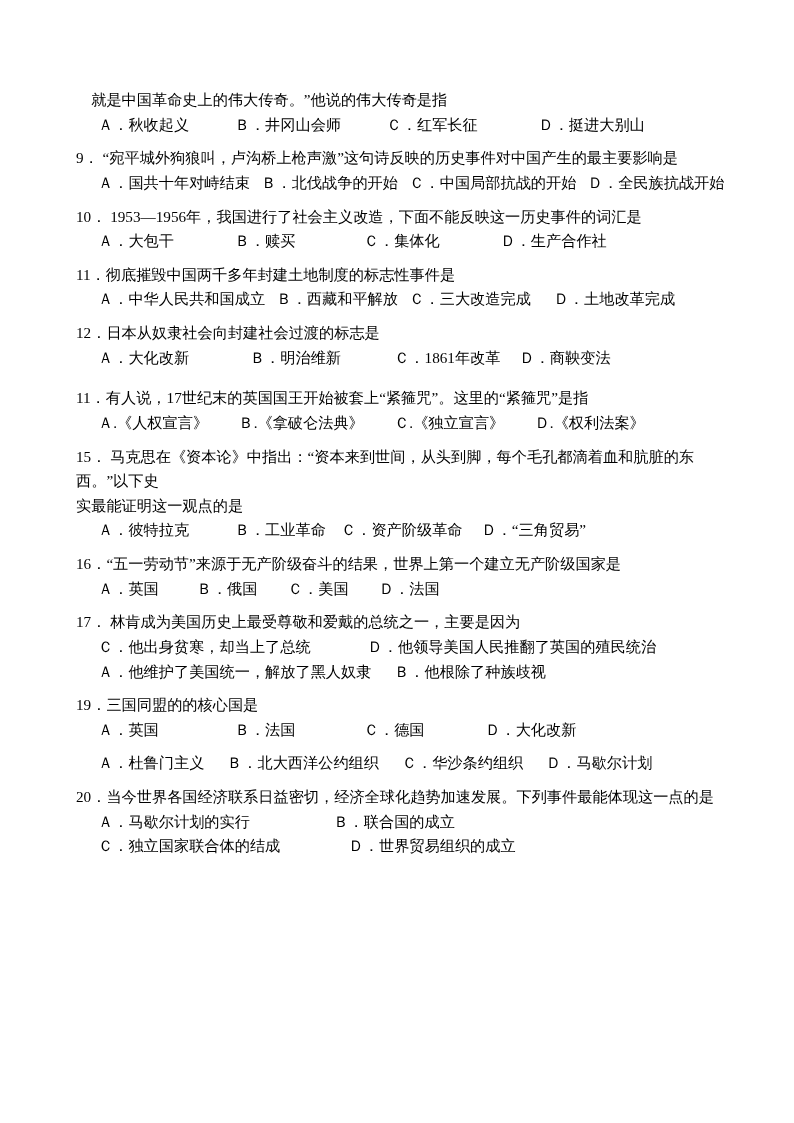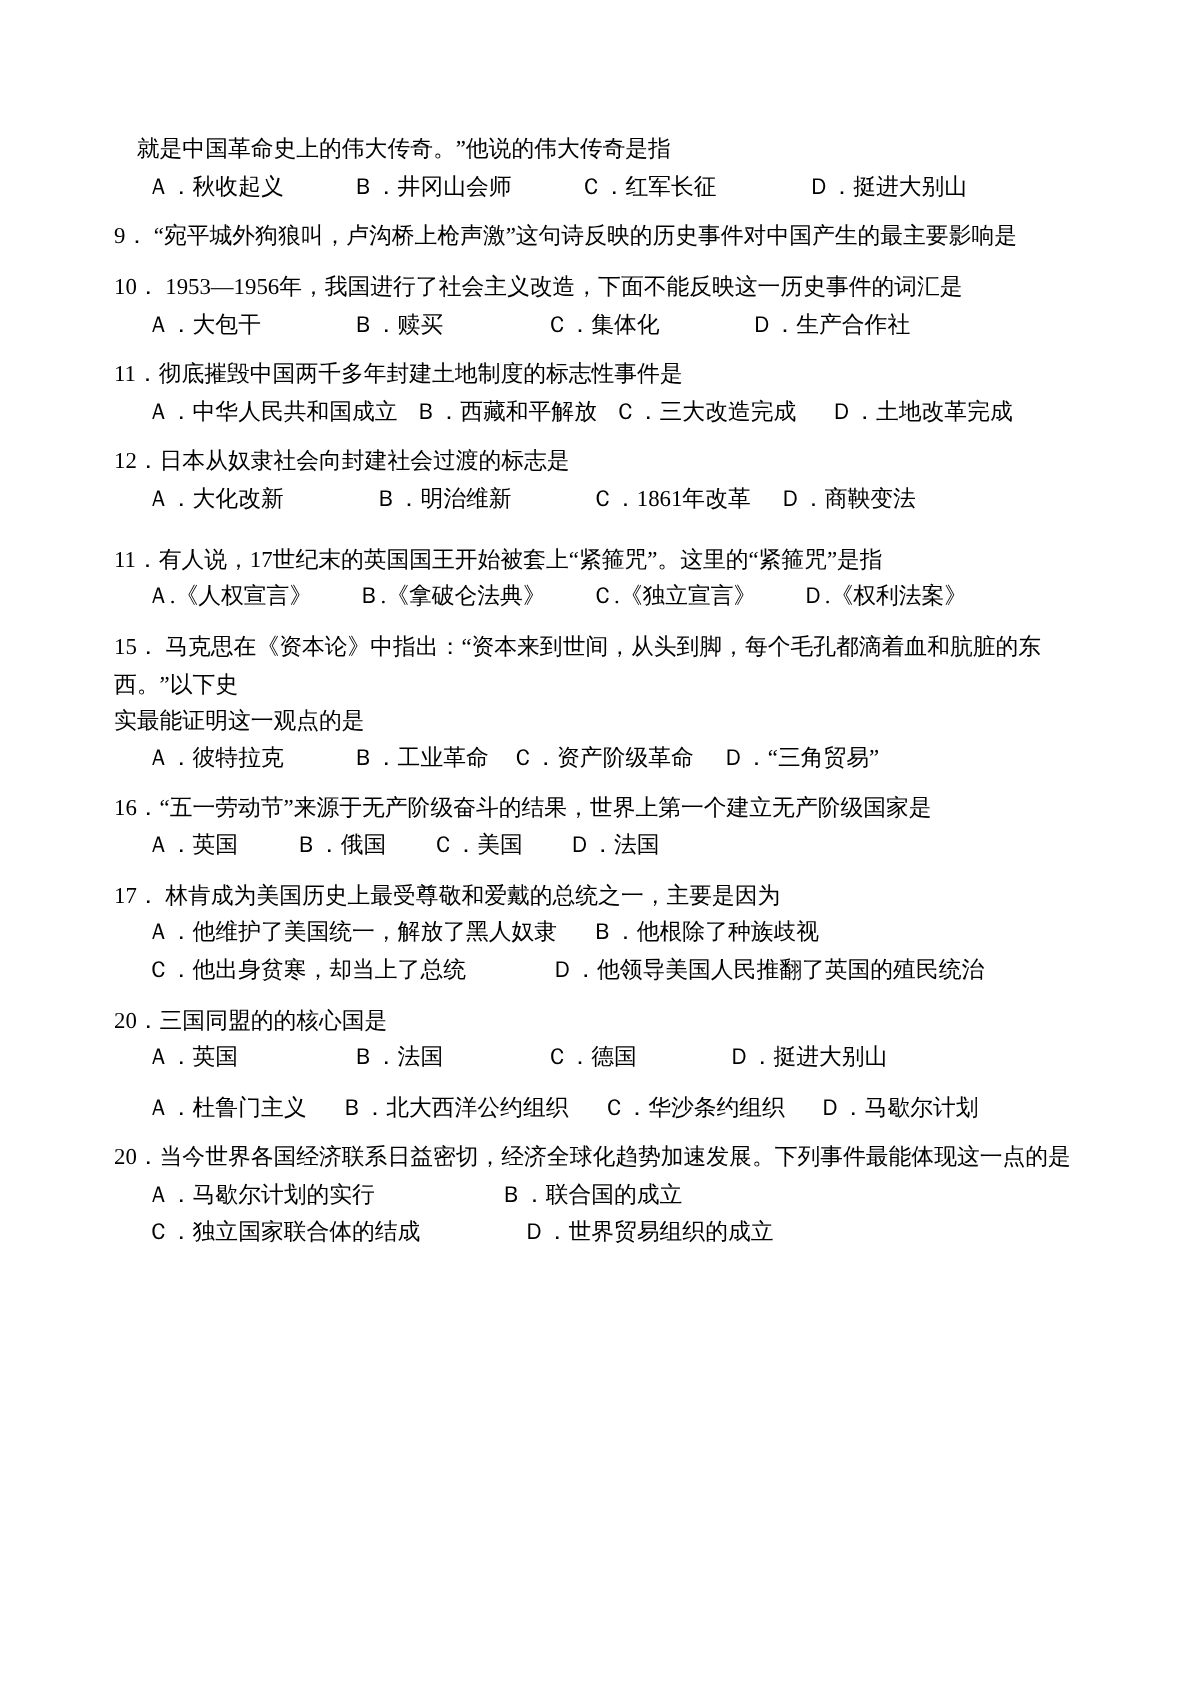--- a/index.html
+++ b/index.html
@@ -47,20 +47,21 @@
 <div class="page">
 
   <div class="q-block">
     <div class="stem">    就是中国革命史上的伟大传奇。”他说的伟大传奇是指</div>
     <div class="options">Ａ．秋收起义            Ｂ．井冈山会师            Ｃ．红军长征                Ｄ．挺进大别山</div>
   </div>
   <div class="spacer-sm"></div>
 
   <div class="q-block">
     <div class="stem">9． “宛平城外狗狼叫，卢沟桥上枪声激”这句诗反映的历史事件对中国产生的最主要影响是</div>
+    <div class="options">Ａ．国共十年对峙结束   Ｂ．北伐战争的开始   Ｃ．中国局部抗战的开始   Ｄ．全民族抗战开始</div>
   </div>
   <div class="spacer-sm"></div>
 
   <div class="q-block">
     <div class="stem">10． 1953—1956年，我国进行了社会主义改造，下面不能反映这一历史事件的词汇是</div>
     <div class="options">Ａ．大包干                Ｂ．赎买                  Ｃ．集体化                Ｄ．生产合作社</div>
   </div>
   <div class="spacer-sm"></div>
 
   <div class="q-block">
@@ -91,28 +92,28 @@
   <div class="spacer-sm"></div>
 
   <div class="q-block">
     <div class="stem">16．“五一劳动节”来源于无产阶级奋斗的结果，世界上第一个建立无产阶级国家是</div>
     <div class="options">Ａ．英国          Ｂ．俄国        Ｃ．美国        Ｄ．法国</div>
   </div>
   <div class="spacer-sm"></div>
 
   <div class="q-block">
     <div class="stem">17． 林肯成为美国历史上最受尊敬和爱戴的总统之一，主要是因为</div>
+    <div class="options">Ｃ．他出身贫寒，却当上了总统               Ｄ．他领导美国人民推翻了英国的殖民统治</div>
     <div class="options">Ａ．他维护了美国统一，解放了黑人奴隶      Ｂ．他根除了种族歧视</div>
-    <div class="options">Ｃ．他出身贫寒，却当上了总统               Ｄ．他领导美国人民推翻了英国的殖民统治</div>
   </div>
   <div class="spacer-sm"></div>
 
   <div class="q-block">
-    <div class="stem">20．三国同盟的的核心国是</div>
-    <div class="options">Ａ．英国                    Ｂ．法国                  Ｃ．德国                Ｄ．挺进大别山</div>
+    <div class="stem">19．三国同盟的的核心国是</div>
+    <div class="options">Ａ．英国                    Ｂ．法国                  Ｃ．德国                Ｄ．大化改新</div>
   </div>
   <div class="spacer-sm"></div>
 
   <div class="q-block">
     <div class="options">Ａ．杜鲁门主义      Ｂ．北大西洋公约组织      Ｃ．华沙条约组织      Ｄ．马歇尔计划</div>
   </div>
   <div class="spacer-sm"></div>
 
   <div class="q-block">
     <div class="stem">20．当今世界各国经济联系日益密切，经济全球化趋势加速发展。下列事件最能体现这一点的是</div>

